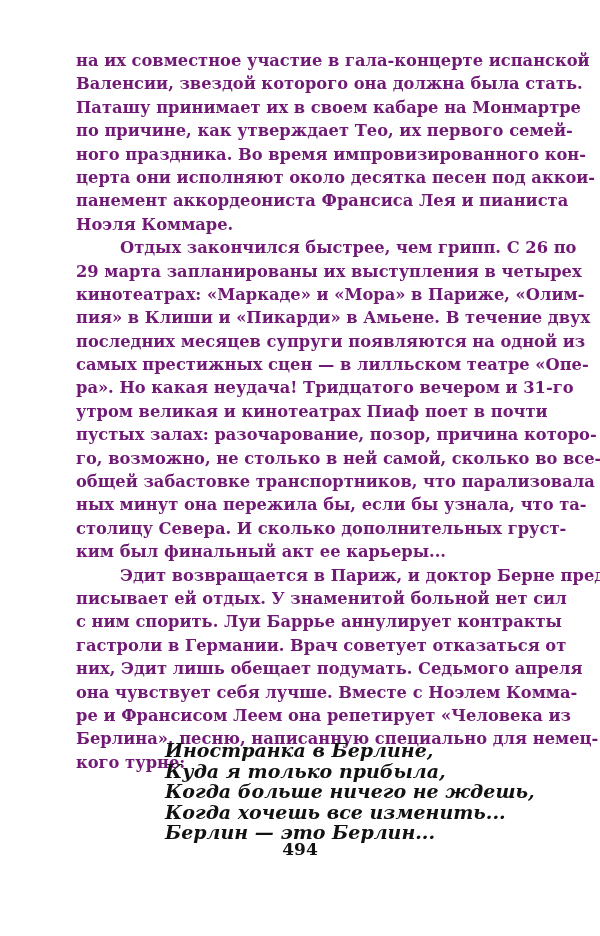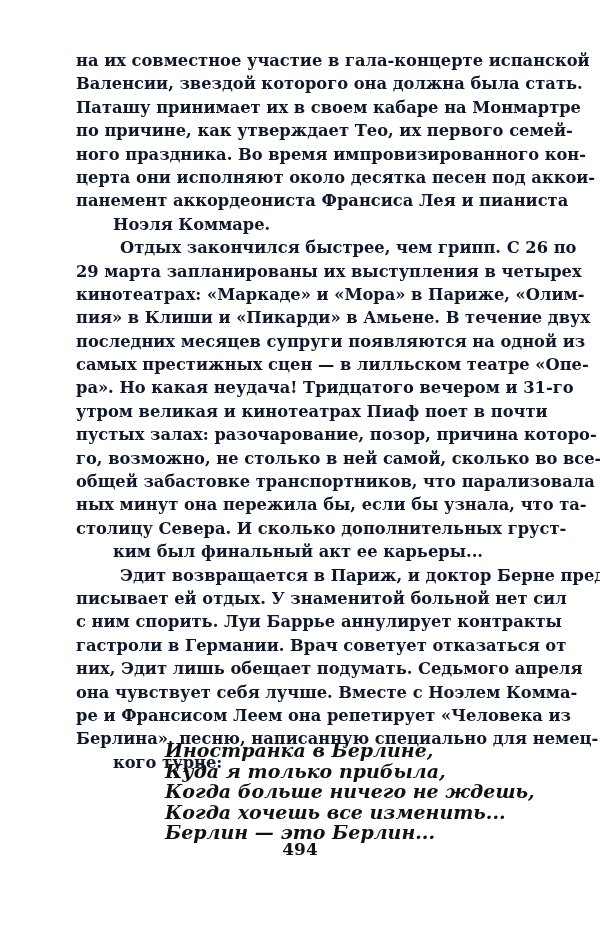--- a/index.html
+++ b/index.html
@@ -1,30 +1,30 @@
 <!DOCTYPE html>
 <html><head>
 <meta charset="utf-8">
 <style>
   html, body { margin: 0; padding: 0; background: #ffffff; }
   body { width: 600px; height: 936px; position: relative; overflow: hidden; }
   .page {
     position: absolute; left: 76px; top: 49px; width: 455px;
     font-family: "DejaVu Serif", "Liberation Serif", serif;
-    color: #0f172a;
+    color: #701a75;
     font-size: 16.3px;
     line-height: 23.4px;
     font-weight: 600;
   }
   .line {
     display: block; white-space: nowrap;
     text-align: justify; text-align-last: justify;
     height: 23.4px; overflow: visible;
   }
-  .line.last { text-align-last: left; margin-left: 37px; }
+  .line.last { text-align-last: left; }
   .line.indent { padding-left: 44px; }
   .verse {
     position: absolute; left: 165px; top: 740px;
     font-family: "DejaVu Serif", "Liberation Serif", serif;
     font-style: italic; font-weight: 600;
     font-size: 19px; line-height: 20.5px; color: #111111;
   }
   .verse .vline { display: block; white-space: nowrap; }
   .page-number {
     position: absolute; left: 0; width: 600px; top: 839px;

